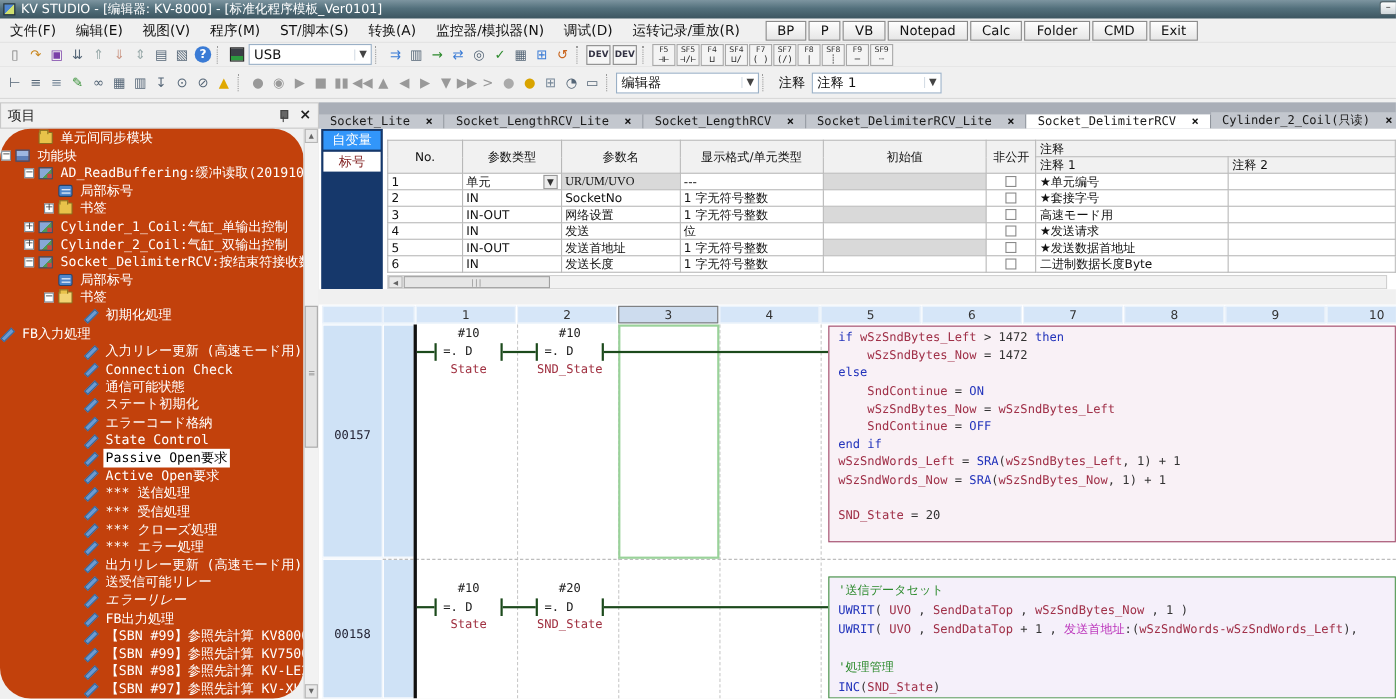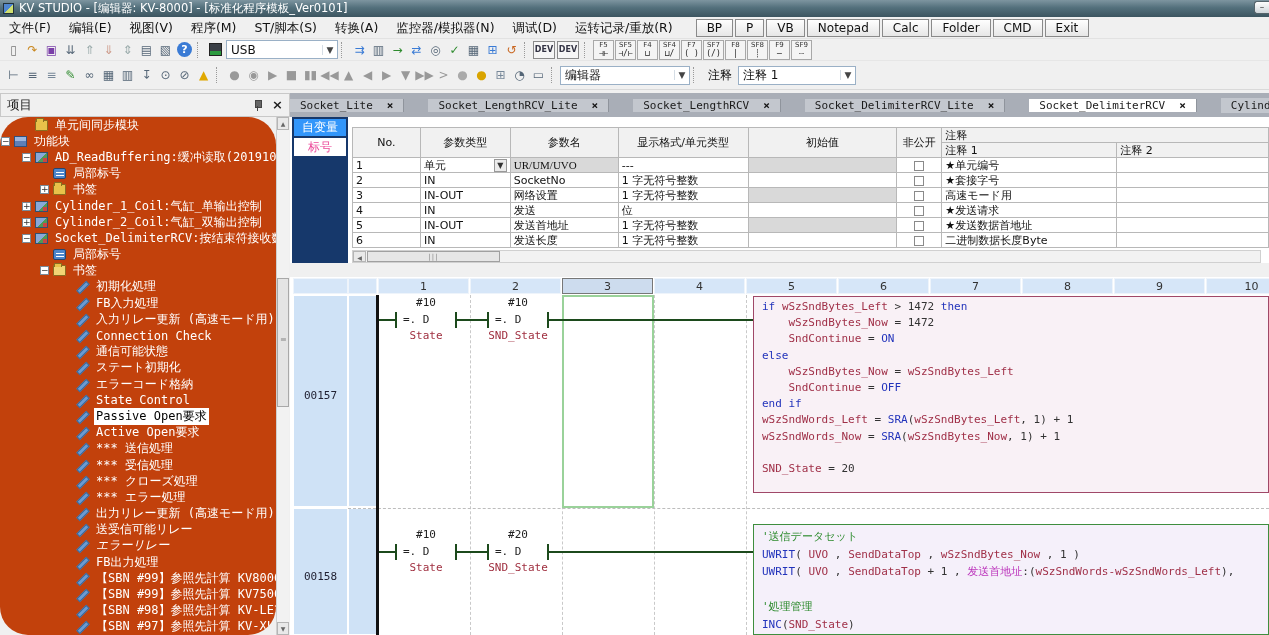--- a/index.html
+++ b/index.html
@@ -79,32 +79,32 @@
   .tlabel.sel{background:#fff;color:#000;}
   
   #tree-scroll{position:absolute;right:1px;top:24px;width:13px;height:518px;background:#f2f2f2;border-left:1px solid #cfcfcf;}
   .sbtn{position:absolute;left:0;width:12px;height:13px;background:#e9e9e9;border:1px solid #b5b5b5;
     font-size:6px;text-align:center;line-height:11px;color:#666;}
   #tree-thumb{position:absolute;left:0;top:161px;width:12px;height:129px;background:#e4e4e4;border:1px solid #a8a8a8;}
   #tree-thumb:before{content:"≡";position:absolute;left:2px;top:56px;font-size:8px;color:#888;}
 
   
   #editor{position:absolute;left:290px;top:3px;width:979px;height:542px;background:#fff;}
-  #tabbar{position:absolute;left:0;top:0;width:979px;height:24px;background:#a9aeb7;display:flex;align-items:center;overflow:hidden;gap:24px;}
+  #tabbar{position:absolute;left:0;top:0;width:979px;height:24px;background:#a9aeb7;display:flex;align-items:flex-end;overflow:hidden;}
   .etab{display:flex;align-items:center;padding:0 10px;background:#c3c7ce;border-right:1px solid #8f949c;
     font-family:"DejaVu Sans Mono",monospace;font-size:11px;color:#1a1a1a;white-space:nowrap;}
   .etab.active{background:#fff;}
   .etab .x{margin-left:14px;font-weight:bold;font-size:11px;color:#111;}
 
   
   #upper-pane{position:absolute;left:0;top:24px;width:979px;height:146px;background:#fff;overflow:hidden;}
   #side-tabs{position:absolute;left:2px;top:0;width:56px;height:146px;background:#16386b;}
   .side-tab{margin:2px 2px 0 2px;height:17px;text-align:center;font-size:12px;line-height:17px;}
   .side-tab.active{background:#3296fa;color:#fff;}
-  .side-tab.inactive{background:#fff;color:#ec4899;height:18px;line-height:18px;}
+  .side-tab.inactive{background:#fff;color:#7f1d1d;height:18px;line-height:18px;}
   #var-table-wrap{position:absolute;left:62px;top:10px;}
   table.vt{border-collapse:collapse;table-layout:fixed;}
   table.vt td,table.vt th{border:1px solid #b8b8b8;font-size:11px;font-weight:normal;padding:0 3px;
     height:15px;line-height:13px;overflow:hidden;white-space:nowrap;color:#111;}
   table.vt th{background:#f1f1f1;text-align:center;}
   table.vt th.lft{text-align:left;}
   td.shaded{background:#d9d9d9;font-family:Liberation Serif, serif;}
   .cb{display:inline-block;width:10px;height:10px;border:1px solid #8a8a8a;background:#fff;vertical-align:middle;}
   .ddarr{float:right;width:13px;height:13px;border:1px solid #999;background:#ececec;font-size:8px;
     line-height:11px;text-align:center;color:#333;}
@@ -355,21 +355,21 @@
         </div>
         <div class="trow" style="padding-left: 40px;">
           <span class="texp">−</span>
           <span class="tico folder-open"></span>
           <span class="tlabel">书签</span>
         </div>
         <div class="trow" style="padding-left: 76px;">
           <span class="tico pen"></span>
           <span class="tlabel">初期化処理</span>
         </div>
-        <div class="trow" style="padding-left: 76px;">
+        <div class="trow" style="">
           <span class="tico pen"></span>
           <span class="tlabel">FB入力処理</span>
         </div>
         <div class="trow" style="padding-left: 76px;">
           <span class="tico pen"></span>
           <span class="tlabel">入力リレー更新 (高速モード用)</span>
         </div>
         <div class="trow" style="padding-left: 76px;">
           <span class="tico pen"></span>
           <span class="tlabel">Connection Check</span>
@@ -623,22 +623,22 @@
         <div class="coper" style="left: 93px; top: 52px;">State</div>
         <div style="position: absolute; left: 195px; top: 33px; width: 66px; height: 20px;"></div>
         <div class="cbar" style="left: 197px; top: 35px;"></div>
         <div class="cbar" style="left: 257px; top: 35px;"></div>
         <div class="ctop" style="left: 187px; top: 19px;">#10</div>
         <div class="cbody" style="left: 205px; top: 36px;">=. D</div>
         <div class="coper" style="left: 185px; top: 52px;">SND_State</div>
         <div class="stbox red" style="left: 463px; top: 19px; height: 197px; padding-top: 2px;">
           <div class="cl" style="height: 16.2px; line-height: 16.2px;"><span class="c-k">if </span><span class="c-v">wSzSndBytes_Left</span><span class="c-o"> &gt; </span><span class="c-n">1472</span><span class="c-k"> then</span></div>
           <div class="cl" style="height: 16.2px; line-height: 16.2px;"><span class="c-o">    </span><span class="c-v">wSzSndBytes_Now</span><span class="c-o"> = </span><span class="c-n">1472</span></div>
+          <div class="cl" style="height: 16.2px; line-height: 16.2px;"><span class="c-k">else</span></div>
           <div class="cl" style="height: 16.2px; line-height: 16.2px;"><span class="c-o">    </span><span class="c-v">SndContinue</span><span class="c-o"> = </span><span class="c-k">ON</span></div>
-          <div class="cl" style="height: 16.2px; line-height: 16.2px;"><span class="c-k">else</span></div>
           <div class="cl" style="height: 16.2px; line-height: 16.2px;"><span class="c-o">    </span><span class="c-v">wSzSndBytes_Now</span><span class="c-o"> = </span><span class="c-v">wSzSndBytes_Left</span></div>
           <div class="cl" style="height: 16.2px; line-height: 16.2px;"><span class="c-o">    </span><span class="c-v">SndContinue</span><span class="c-o"> = </span><span class="c-k">OFF</span></div>
           <div class="cl" style="height: 16.2px; line-height: 16.2px;"><span class="c-k">end if</span></div>
           <div class="cl" style="height: 16.2px; line-height: 16.2px;"><span class="c-v">wSzSndWords_Left</span><span class="c-o"> = </span><span class="c-k">SRA</span><span class="c-o">(</span><span class="c-v">wSzSndBytes_Left</span><span class="c-o">, </span><span class="c-n">1</span><span class="c-o">) + </span><span class="c-n">1</span></div>
           <div class="cl" style="height: 16.2px; line-height: 16.2px;"><span class="c-v">wSzSndWords_Now</span><span class="c-o"> = </span><span class="c-k">SRA</span><span class="c-o">(</span><span class="c-v">wSzSndBytes_Now</span><span class="c-o">, </span><span class="c-n">1</span><span class="c-o">) + </span><span class="c-n">1</span></div>
           <div class="cl" style="height: 16.2px; line-height: 16.2px;">&nbsp;</div>
           <div class="cl" style="height: 16.2px; line-height: 16.2px;"><span class="c-v">SND_State</span><span class="c-o"> = </span><span class="c-n">20</span></div>
         </div>
         <div class="wire" style="left: 89px; top: 274px; width: 16px;"></div>
         <div class="wire" style="left: 167px; top: 274px; width: 30px;"></div>

